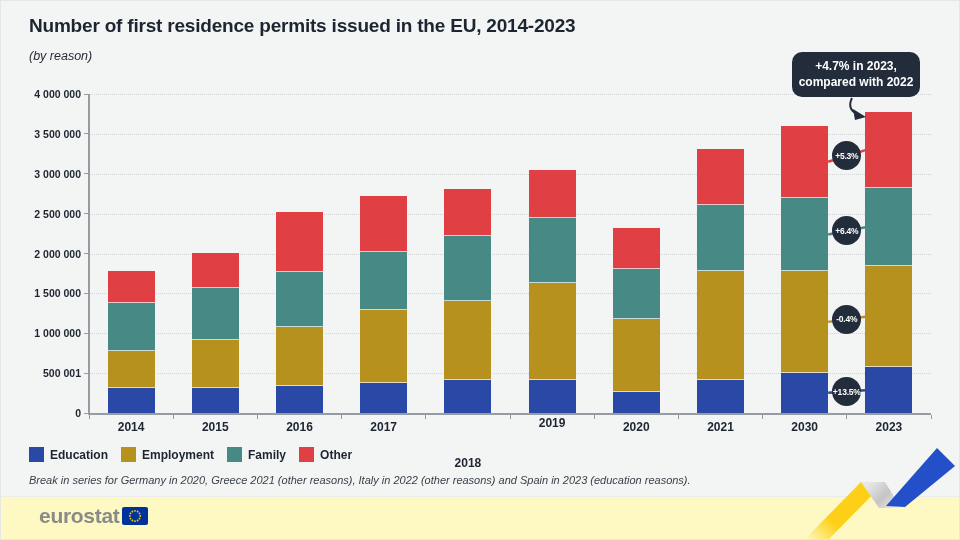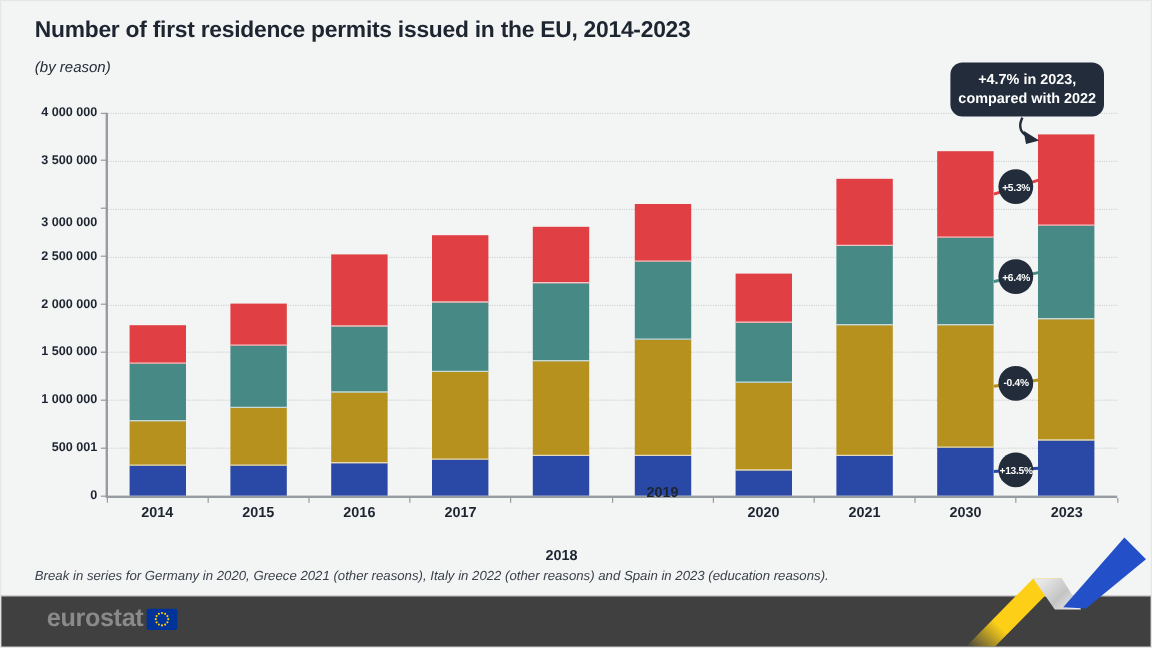--- a/index.html
+++ b/index.html
@@ -46,21 +46,21 @@
   }
   .legend-item{display:flex;align-items:center;margin-right:13px;}
   .swatch{width:15px;height:15px;margin-right:6px;}
   .legend-label{font-size:12px;font-weight:600;color:#1d2531;}
   .footnote{
     position:absolute;left:28px;top:473px;margin:0;
     font-size:11px;font-style:italic;color:#3a414b;
   }
   .footer{
     position:absolute;left:0;bottom:0;width:958px;height:42px;
-    background:#404040;border-top:1px solid #ebebeb;z-index:2;
+    background:#fef9c3;border-top:1px solid #ebebeb;z-index:2;
   }
   .logo{position:absolute;left:38px;top:7px;display:flex;align-items:center;}
   .logo-text{
     font-size:21px;font-weight:600;color:#8a8a8a;letter-spacing:-0.3px;
   }
   .flag{margin-left:3px;display:block;}
   .ribbon{position:absolute;right:0;bottom:0;z-index:5;pointer-events:none;display:block;}
 </style>
 </head>
 <body>
@@ -82,21 +82,21 @@
       <div class="gridline" style="left: 88px; top: 292.375px; width: 842px;"></div>
       <div class="ylab" style="top: 286.375px;">1 500 000</div>
       <div class="axis" style="left: 83px; top: 291.875px; width: 4.5px; height: 1px;"></div>
       <div class="gridline" style="left: 88px; top: 252.5px; width: 842px;"></div>
       <div class="ylab" style="top: 246.5px;">2 000 000</div>
       <div class="axis" style="left: 83px; top: 252px; width: 4.5px; height: 1px;"></div>
       <div class="gridline" style="left: 88px; top: 212.625px; width: 842px;"></div>
       <div class="ylab" style="top: 206.625px;">2 500 000</div>
       <div class="axis" style="left: 83px; top: 212.125px; width: 4.5px; height: 1px;"></div>
       <div class="gridline" style="left: 88px; top: 172.75px; width: 842px;"></div>
-      <div class="ylab" style="top: 178px;">3 000 000</div>
+      <div class="ylab" style="top: 167px;">3 000 000</div>
       <div class="axis" style="left: 83px; top: 172.25px; width: 4.5px; height: 1px;"></div>
       <div class="gridline" style="left: 88px; top: 132.875px; width: 842px;"></div>
       <div class="ylab" style="top: 126.875px;">3 500 000</div>
       <div class="axis" style="left: 83px; top: 132.375px; width: 4.5px; height: 1px;"></div>
       <div class="gridline" style="left: 88px; top: 93px; width: 842px;"></div>
       <div class="ylab" style="top: 87px;">4 000 000</div>
       <div class="axis" style="left: 83px; top: 92.5px; width: 4.5px; height: 1px;"></div>
       <div class="axis" style="left: 87px; top: 93px; width: 1.5px; height: 320px;"></div>
       <div class="axis" style="left: 87px; top: 412px; width: 843px; height: 1.5px;"></div>
       <div class="axis" style="left: 87.5px; top: 413.5px; width: 1px; height: 4.5px;"></div>
@@ -132,21 +132,21 @@
       <div class="xlab" style="left: 340.6px; top: 419px; width: 84.2px;">2017</div>
       <div class="seg" style="left: 443.4px; top: 378.904px; width: 47px; height: 33.0962px; background: rgb(42, 72, 166);"></div>
       <div class="seg" style="left: 443.4px; top: 300.35px; width: 47px; height: 78.5537px; background: rgb(182, 145, 29); border-bottom: 1px solid rgba(243, 244, 244, 0.75);"></div>
       <div class="seg" style="left: 443.4px; top: 235.354px; width: 47px; height: 64.9963px; background: rgb(71, 138, 133); border-bottom: 1px solid rgba(243, 244, 244, 0.75);"></div>
       <div class="seg" style="left: 443.4px; top: 187.903px; width: 47px; height: 47.4513px; background: rgb(224, 64, 67); border-bottom: 1px solid rgba(243, 244, 244, 0.75);"></div>
       <div class="xlab" style="left: 424.8px; top: 419px; width: 84.2px; margin-top: 36px;">2018</div>
       <div class="seg" style="left: 527.6px; top: 378.904px; width: 47px; height: 33.0962px; background: rgb(42, 72, 166);"></div>
       <div class="seg" style="left: 527.6px; top: 282.406px; width: 47px; height: 96.4975px; background: rgb(182, 145, 29); border-bottom: 1px solid rgba(243, 244, 244, 0.75);"></div>
       <div class="seg" style="left: 527.6px; top: 217.41px; width: 47px; height: 64.9963px; background: rgb(71, 138, 133); border-bottom: 1px solid rgba(243, 244, 244, 0.75);"></div>
       <div class="seg" style="left: 527.6px; top: 168.762px; width: 47px; height: 48.6475px; background: rgb(224, 64, 67); border-bottom: 1px solid rgba(243, 244, 244, 0.75);"></div>
-      <div class="xlab" style="left: 509px; top: 402px; width: 84.2px;">2019</div>
+      <div class="xlab" style="left: 509px; top: 415px; width: 84.2px;">2019</div>
       <div class="seg" style="left: 611.8px; top: 391.265px; width: 47px; height: 20.735px; background: rgb(42, 72, 166);"></div>
       <div class="seg" style="left: 611.8px; top: 318.294px; width: 47px; height: 72.9712px; background: rgb(182, 145, 29); border-bottom: 1px solid rgba(243, 244, 244, 0.75);"></div>
       <div class="seg" style="left: 611.8px; top: 268.051px; width: 47px; height: 50.2425px; background: rgb(71, 138, 133); border-bottom: 1px solid rgba(243, 244, 244, 0.75);"></div>
       <div class="seg" style="left: 611.8px; top: 226.98px; width: 47px; height: 41.0712px; background: rgb(224, 64, 67); border-bottom: 1px solid rgba(243, 244, 244, 0.75);"></div>
       <div class="xlab" style="left: 593.2px; top: 419px; width: 84.2px;">2020</div>
       <div class="seg" style="left: 696px; top: 378.904px; width: 47px; height: 33.0962px; background: rgb(42, 72, 166);"></div>
       <div class="seg" style="left: 696px; top: 269.646px; width: 47px; height: 109.257px; background: rgb(182, 145, 29); border-bottom: 1px solid rgba(243, 244, 244, 0.75);"></div>
       <div class="seg" style="left: 696px; top: 204.251px; width: 47px; height: 65.395px; background: rgb(71, 138, 133); border-bottom: 1px solid rgba(243, 244, 244, 0.75);"></div>
       <div class="seg" style="left: 696px; top: 148.426px; width: 47px; height: 55.825px; background: rgb(224, 64, 67); border-bottom: 1px solid rgba(243, 244, 244, 0.75);"></div>
       <div class="xlab" style="left: 677.4px; top: 419px; width: 84.2px;">2021</div>
@@ -173,20 +173,38 @@
       <line x1="827.2" y1="160.7875" x2="864.4" y2="149.144" stroke="#e04043" stroke-width="2.5"></line>
       <path d="M851,97 C847,105 850,110 856,113" fill="none" stroke="#222c3a" stroke-width="2"></path>
       <polygon points="865,116 852,108 854,119" fill="#222c3a"></polygon>
     </svg>
 
   <div class="bubble">
     <div>+4.7% in 2023,</div>
     <div>compared with 2022</div>
   </div>
 
+  <div class="legend">
+      <div class="legend-item">
+        <span class="swatch" style="background: rgb(42, 72, 166);"></span>
+        <span class="legend-label">Education</span>
+      </div>
+      <div class="legend-item">
+        <span class="swatch" style="background: rgb(182, 145, 29);"></span>
+        <span class="legend-label">Employment</span>
+      </div>
+      <div class="legend-item">
+        <span class="swatch" style="background: rgb(71, 138, 133);"></span>
+        <span class="legend-label">Family</span>
+      </div>
+      <div class="legend-item">
+        <span class="swatch" style="background: rgb(224, 64, 67);"></span>
+        <span class="legend-label">Other</span>
+      </div>
+    </div>
 
   <p class="footnote">Break in series for Germany in 2020, Greece 2021 (other reasons), Italy in 2022 (other reasons) and Spain in 2023 (education reasons).</p>
 
   <div class="footer">
     <div class="logo">
       <span class="logo-text">eurostat</span>
       <svg class="flag" width="26" height="18" viewBox="0 0 26 18">
         <rect x="0" y="0" width="26" height="18" rx="2" fill="#003399"></rect>
         <g fill="#ffcc00">
             <circle cx="13.00" cy="3.80" r="0.9"></circle>

